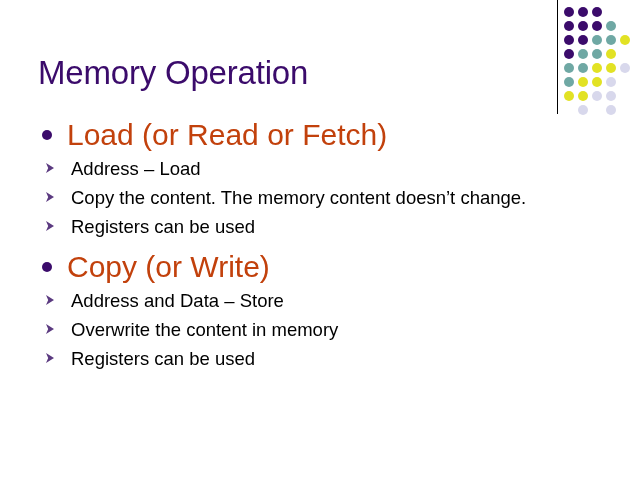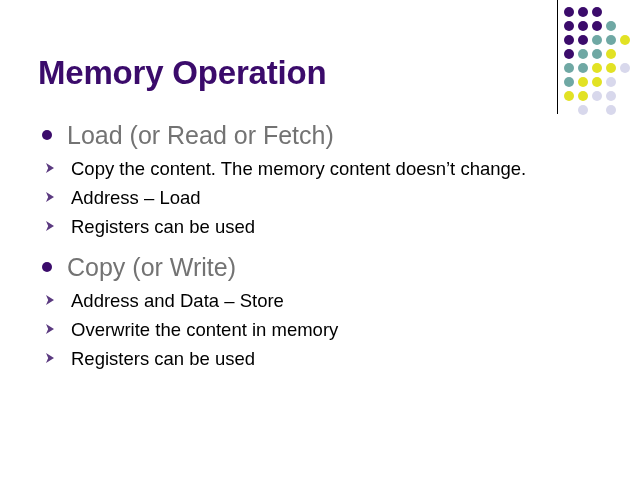--- a/index.html
+++ b/index.html
@@ -51,40 +51,40 @@
     height: 10px;
     border-radius: 50%;
   }
 
   
   .title {
     position: absolute;
     left: 38px;
     top: 54px;
     font-size: 33px;
-    font-weight: bold;
+    font-weight: normal;
     color: #3B0B6B;
     letter-spacing: -0.2px;
     white-space: nowrap;
   }
 
   
   .body-block {
     position: absolute;
     left: 38px;
     top: 118px;
     width: 580px;
   }
   .bullet-l1 {
     position: relative;
     display: block;
     padding-left: 29px;
-    font-size: 25px;
+    font-size: 30px;
     line-height: 34px;
-    color: #737373;
+    color: #c2410c;
     margin-bottom: 2px;
     white-space: nowrap;
   }
   .bullet-l1 .marker {
     position: absolute;
     left: 4px;
     top: 12px;
     width: 10px;
     height: 10px;
     border-radius: 50%;
@@ -160,30 +160,30 @@
       <span class="marker"></span>
       <span>Load (or Read or Fetch)</span>
     </div>
 
     <div class="bullet-l2">
       <span class="marker">
         <svg width="11" height="12" viewBox="0 0 11 12">
             <path d="M1 1 L9 6 L1 11 L3.2 6 Z" fill="#5B3A80"></path>
           </svg>
       </span>
+      <span>Address – Load</span>
+    </div>
+
+    <div class="bullet-l2">
+      <span class="marker">
+        <svg width="11" height="12" viewBox="0 0 11 12">
+            <path d="M1 1 L9 6 L1 11 L3.2 6 Z" fill="#5B3A80"></path>
+          </svg>
+      </span>
       <span>Copy the content. The memory content doesn’t change.</span>
-    </div>
-
-    <div class="bullet-l2">
-      <span class="marker">
-        <svg width="11" height="12" viewBox="0 0 11 12">
-            <path d="M1 1 L9 6 L1 11 L3.2 6 Z" fill="#5B3A80"></path>
-          </svg>
-      </span>
-      <span>Address – Load</span>
     </div>
 
     <div class="bullet-l2 gap-after">
       <span class="marker">
         <svg width="11" height="12" viewBox="0 0 11 12">
             <path d="M1 1 L9 6 L1 11 L3.2 6 Z" fill="#5B3A80"></path>
           </svg>
       </span>
       <span>Registers can be used</span>
     </div>

